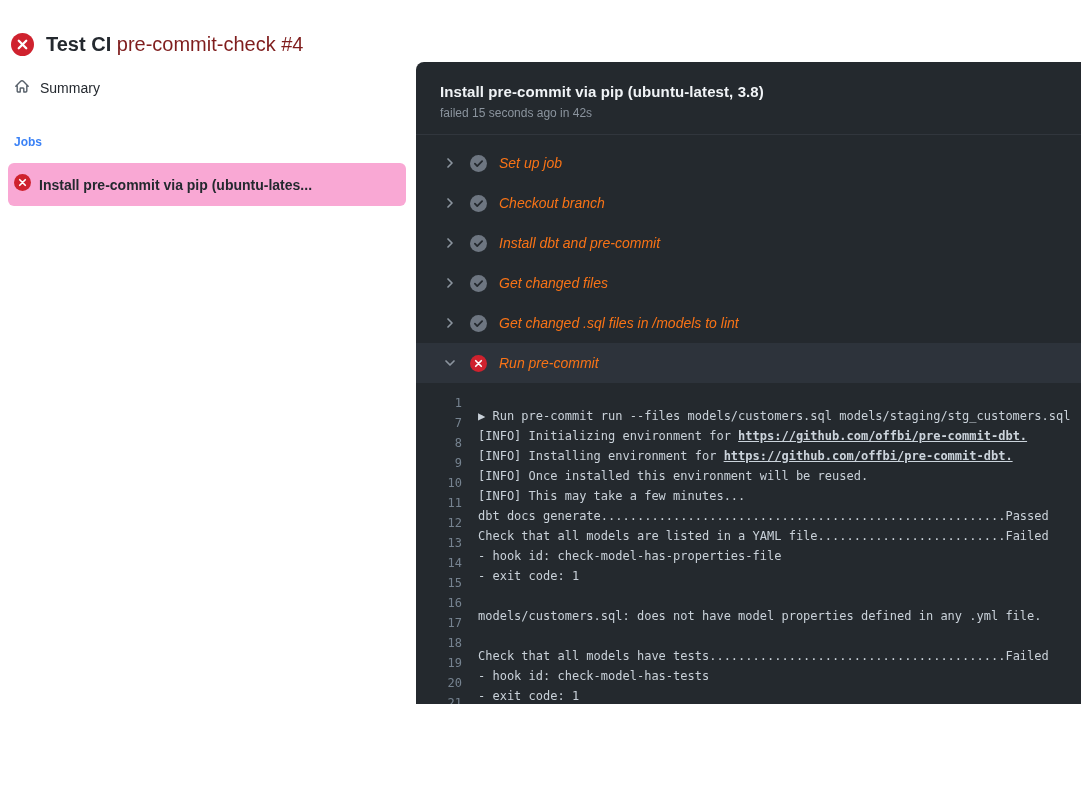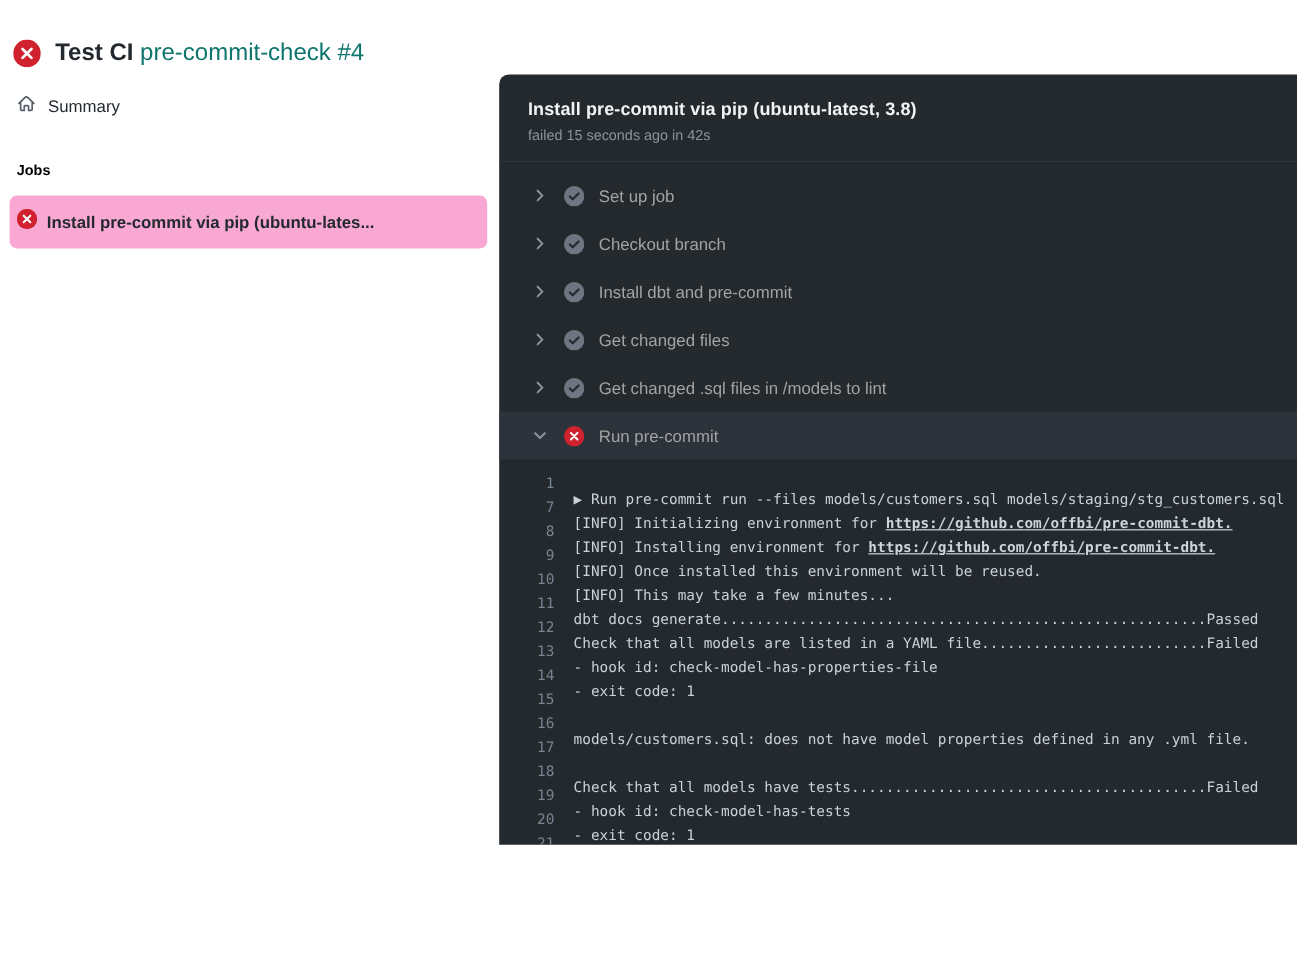--- a/index.html
+++ b/index.html
@@ -11,31 +11,31 @@
   }
 
   
   .app-header {
     display: flex; align-items: center; gap: 12px;
     padding: 27px 16px 0 11px; height: 62px;
   }
   .app-header .status-ico { flex: 0 0 auto; width: 23px; height: 23px; }
   .run-title { font-size: 20px; line-height: 23px; white-space: nowrap; }
   .run-title .wf { font-weight: 700; color: #24292f; }
-  .run-title .run { font-weight: 400; color: #0f766e; }
+  .run-title .run { font-weight: 400; color: #7f1d1d; }
 
   
   .content { display: flex; align-items: flex-start; }
   .sidebar { width: 416px; flex: 0 0 auto; padding-top: 8px; }
   .summary-row {
     display: flex; align-items: center; gap: 10px;
     padding: 8px 14px; cursor: pointer; color: #24292f; font-size: 14px;
   }
   .jobs-label {
-    font-size: 12px; font-weight: 700; color: #000000;
+    font-size: 12px; font-weight: 700; color: #3b82f6;
     padding: 30px 14px 10px 14px;
   }
   .job-item {
     margin: 4px 10px 0 8px; padding: 11px 10px 11px 6px;
     background: #f9a8d4; border-radius: 6px;
     display: flex; align-items: center; gap: 8px; cursor: pointer; font-weight: bold;
   }
   .job-item .lbl {
     font-size: 14px; color: #24292f; white-space: nowrap; overflow: hidden;
   }
@@ -52,21 +52,21 @@
   .panel-subtitle { font-size: 12px; color: #8b949e; margin-top: 6px; }
 
   .steps { padding-top: 8px; }
   .step-row {
     display: flex; align-items: center; height: 40px;
     padding-left: 26px; gap: 12px; cursor: pointer;
   }
   .step-row.expanded { background: #2d333b; }
   .step-row .chev { width: 16px; height: 16px; flex: 0 0 auto; }
   .step-row .sico { width: 17px; height: 17px; flex: 0 0 auto; }
-  .step-label { font-size: 14px; color: #a3a3a3; }
+  .step-label { font-size: 14px; color: #f97316; font-style: italic; }
 
   .log-body {
     padding: 10px 0 12px 0;
     font-family: "DejaVu Sans Mono", "Liberation Mono", monospace;
     font-size: 12px; line-height: 20px;
   }
   .log-line { display: flex; height: 20px; white-space: pre; }
   .log-line .ln {
     flex: 0 0 62px; text-align: right; padding-right: 16px;
     color: #768390; cursor: pointer; user-select: none;

